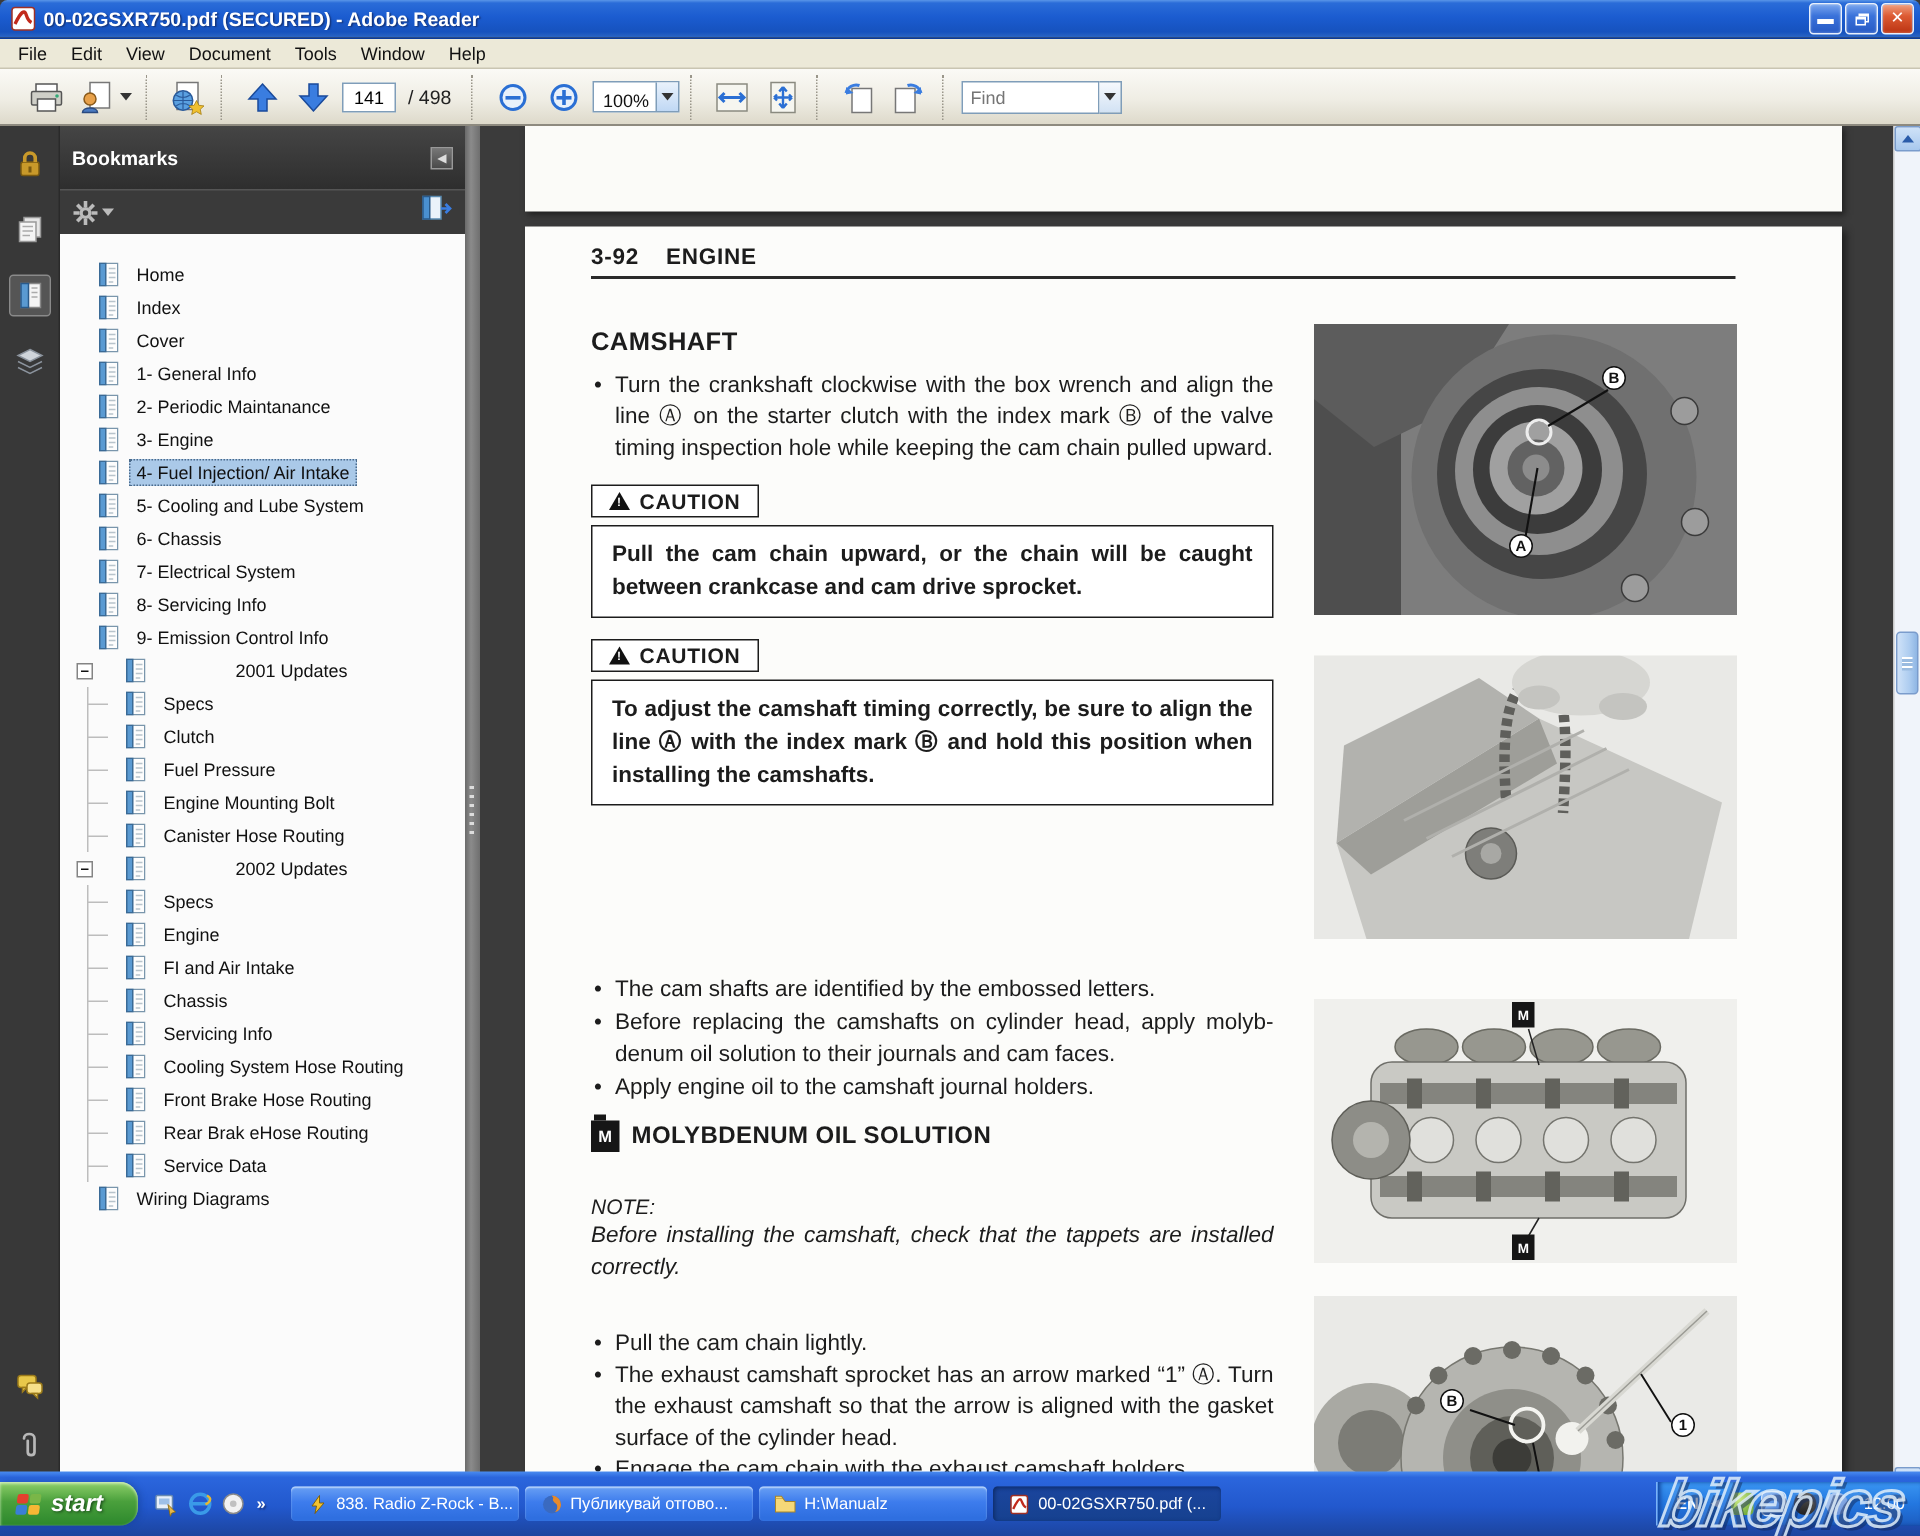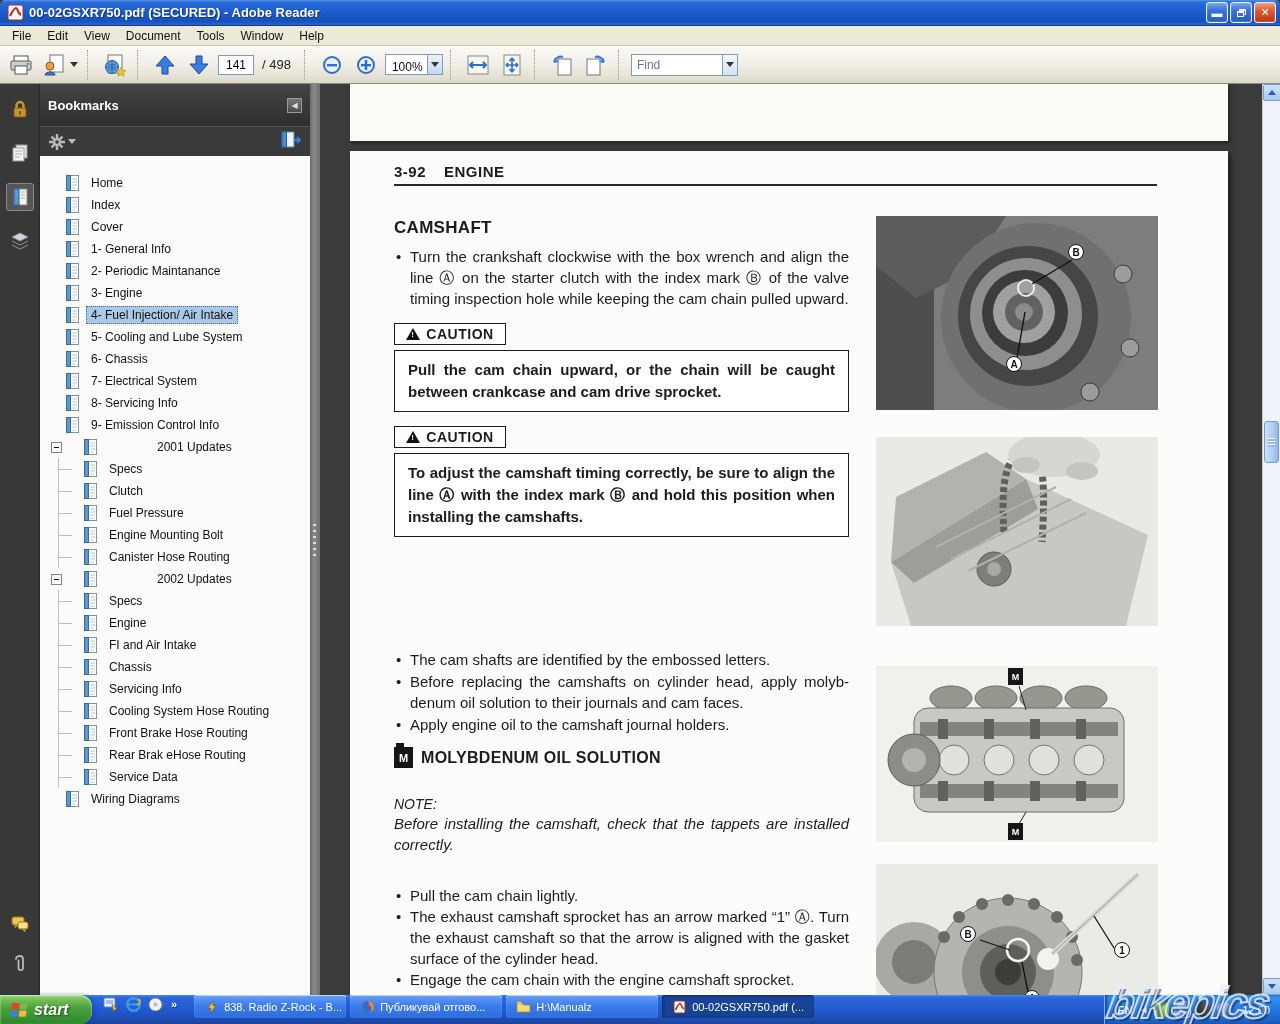--- a/index.html
+++ b/index.html
@@ -27,21 +27,21 @@
   .restore-glyph span:last-child { left:0; bottom:0; background:#3a72da; }
 
   
   .menubar { position:absolute; top:26px; left:0; right:0; height:20px; background:#ece9d8;
     border-bottom:1px solid #c9c5b2; display:flex; align-items:center; padding-left:4px; }
   .menu-item { font-size:12px; color:#111; padding:2px 8px; }
 
   
   .toolbar { position:absolute; top:46px; left:0; right:0; height:38px;
     background:linear-gradient(180deg,#fbfaf6 0%,#efede4 55%,#ddd9ca 100%);
-    border-bottom:1px solid #8e8a7e; display:flex; align-items:center; padding:0 6px; gap:4px; }
+    border-bottom:1px solid #8e8a7e; display:flex; align-items:center; padding:0 16px; gap:4px; }
   .tb-sep { width:6px; height:30px; margin:0 3px; border-left:1px dotted #9a968a; }
   .tb-btn { height:30px; min-width:30px; display:flex; align-items:center; justify-content:center; border-radius:3px; padding:0 2px; }
   .tb-dd { width:0; height:0; border-left:4px solid transparent; border-right:4px solid transparent; border-top:5px solid #333; margin-left:2px; }
   .pagebox { width:36px; height:20px; background:#fff; border:1px solid #7f9db9; font-size:12px; text-align:center; }
   .page-total { font-size:13px; color:#222; margin:0 6px 0 4px; white-space:nowrap; }
   .zoombox { width:58px; height:21px; background:#fff; border:1px solid #7f9db9; display:flex; align-items:flex-end; }
   .zoombox .zval { flex:1; font-size:12px; padding-left:6px; color:#111; }
   .zoombox .zarr { width:15px; height:100%; background:linear-gradient(180deg,#e9f2fc,#c0d8f4); border-left:1px solid #7f9db9;
     display:flex; align-items:center; justify-content:center; }
   .findwrap { display:flex; align-items:flex-start; height:22px; }
@@ -137,22 +137,22 @@
   .sb-up { top:0; } .sb-down { bottom:0; }
   .sb-arrow { width:0; height:0; border-left:4px solid transparent; border-right:4px solid transparent; }
   .sb-up .sb-arrow { border-bottom:5px solid #2a5caa; }
   .sb-down .sb-arrow { border-top:5px solid #2a5caa; }
   .sb-thumb { position:absolute; left:1px; top:37%; width:15px; height:42px; border-radius:3px;
     background:linear-gradient(90deg,#cfe2f8,#aecdf0 60%,#8fb6e4); border:1px solid #7a9ccc; }
   .sb-thumb::after { content:""; position:absolute; left:3px; right:3px; top:16px;
     height:9px; background:repeating-linear-gradient(180deg,#fff 0 1px,#9abbe0 1px 3px); }
 
   
-  .taskbar { position:absolute; left:0; right:0; bottom:0; height:29px;
-    background:linear-gradient(180deg,#4a8cf0 0%,#2b66dd 9%,#2258cd 55%,#1c449e 100%); display:flex; align-items:flex-start; }
+  .taskbar { position:absolute; left:0; right:0; bottom:0; height:43px;
+    background:linear-gradient(180deg,#4a8cf0 0%,#2b66dd 9%,#2258cd 55%,#1c449e 100%); display:flex; align-items:center; }
   .startbtn { height:29px; width:92px; border-radius:0 12px 12px 0;
     background:linear-gradient(180deg,#8ed06a 0%,#4aa03c 45%,#2f8a2e 95%);
     box-shadow:inset 0 1px 2px #d6f0c0, 2px 0 4px #123a8a66; display:flex; align-items:center; gap:5px; padding-left:9px; }
   .start-label { color:#fff; font-size:16px; font-weight:bold; font-style:italic; text-shadow:1px 1px 2px #1a4a1a; }
   .quicklaunch { display:flex; align-items:center; gap:4px; padding:0 6px 0 10px; }
   .ql-ico { width:18px; height:18px; display:flex; align-items:center; justify-content:center; }
   .ql-chevron { color:#fff; font-size:11px; font-weight:bold; padding:0 3px; text-shadow:1px 1px 1px #1a3a8a; }
   .tasks { display:flex; align-items:center; gap:4px; flex:1; padding-left:8px; }
   .taskbtn { width:152px; height:23px; border-radius:3px; display:flex; align-items:center; gap:5px; padding:0 10px;
     background:linear-gradient(180deg,#69a0f4 0%,#3d7ced 45%,#2f6fe0 90%); box-shadow:inset 0 1px 1px #bcd6fa;
@@ -710,21 +710,21 @@
               <span class="moly-title">MOLYBDENUM OIL SOLUTION</span>
             </div>
 
             <div class="note-lbl">NOTE:</div>
             <div class="note-txt">Before installing the camshaft, check that the tappets are installed correctly.</div>
 
             <div class="bottom-bullets">
 
             <div class="b">Pull the cam chain lightly.</div>
                 <div class="b">The exhaust camshaft sprocket has an arrow marked “1” Ⓐ. Turn the exhaust camshaft so that the arrow is aligned with the gasket surface of the cylinder head.</div>
-                <div class="b">Engage the cam chain with the engine camshaft sprocket.</div>
+                <div class="b">Engage the cam chain with the exhaust camshaft holders.</div>
                 <div class="b">Bind the cam chain and the sprocket with a proper wire clamp</div>
               </div>
           </div>
 
           <div class="col-right">
             <div class="fig fig1">
               <svg width="282" height="194" viewBox="0 0 282 194">
                 <rect width="282" height="194" fill="#7d7d7d"></rect>
                 <rect width="58" height="194" fill="#4e4e4e"></rect>
                 <polygon points="0,0 130,0 95,55 40,82 0,50" fill="#5c5c5c"></polygon>

